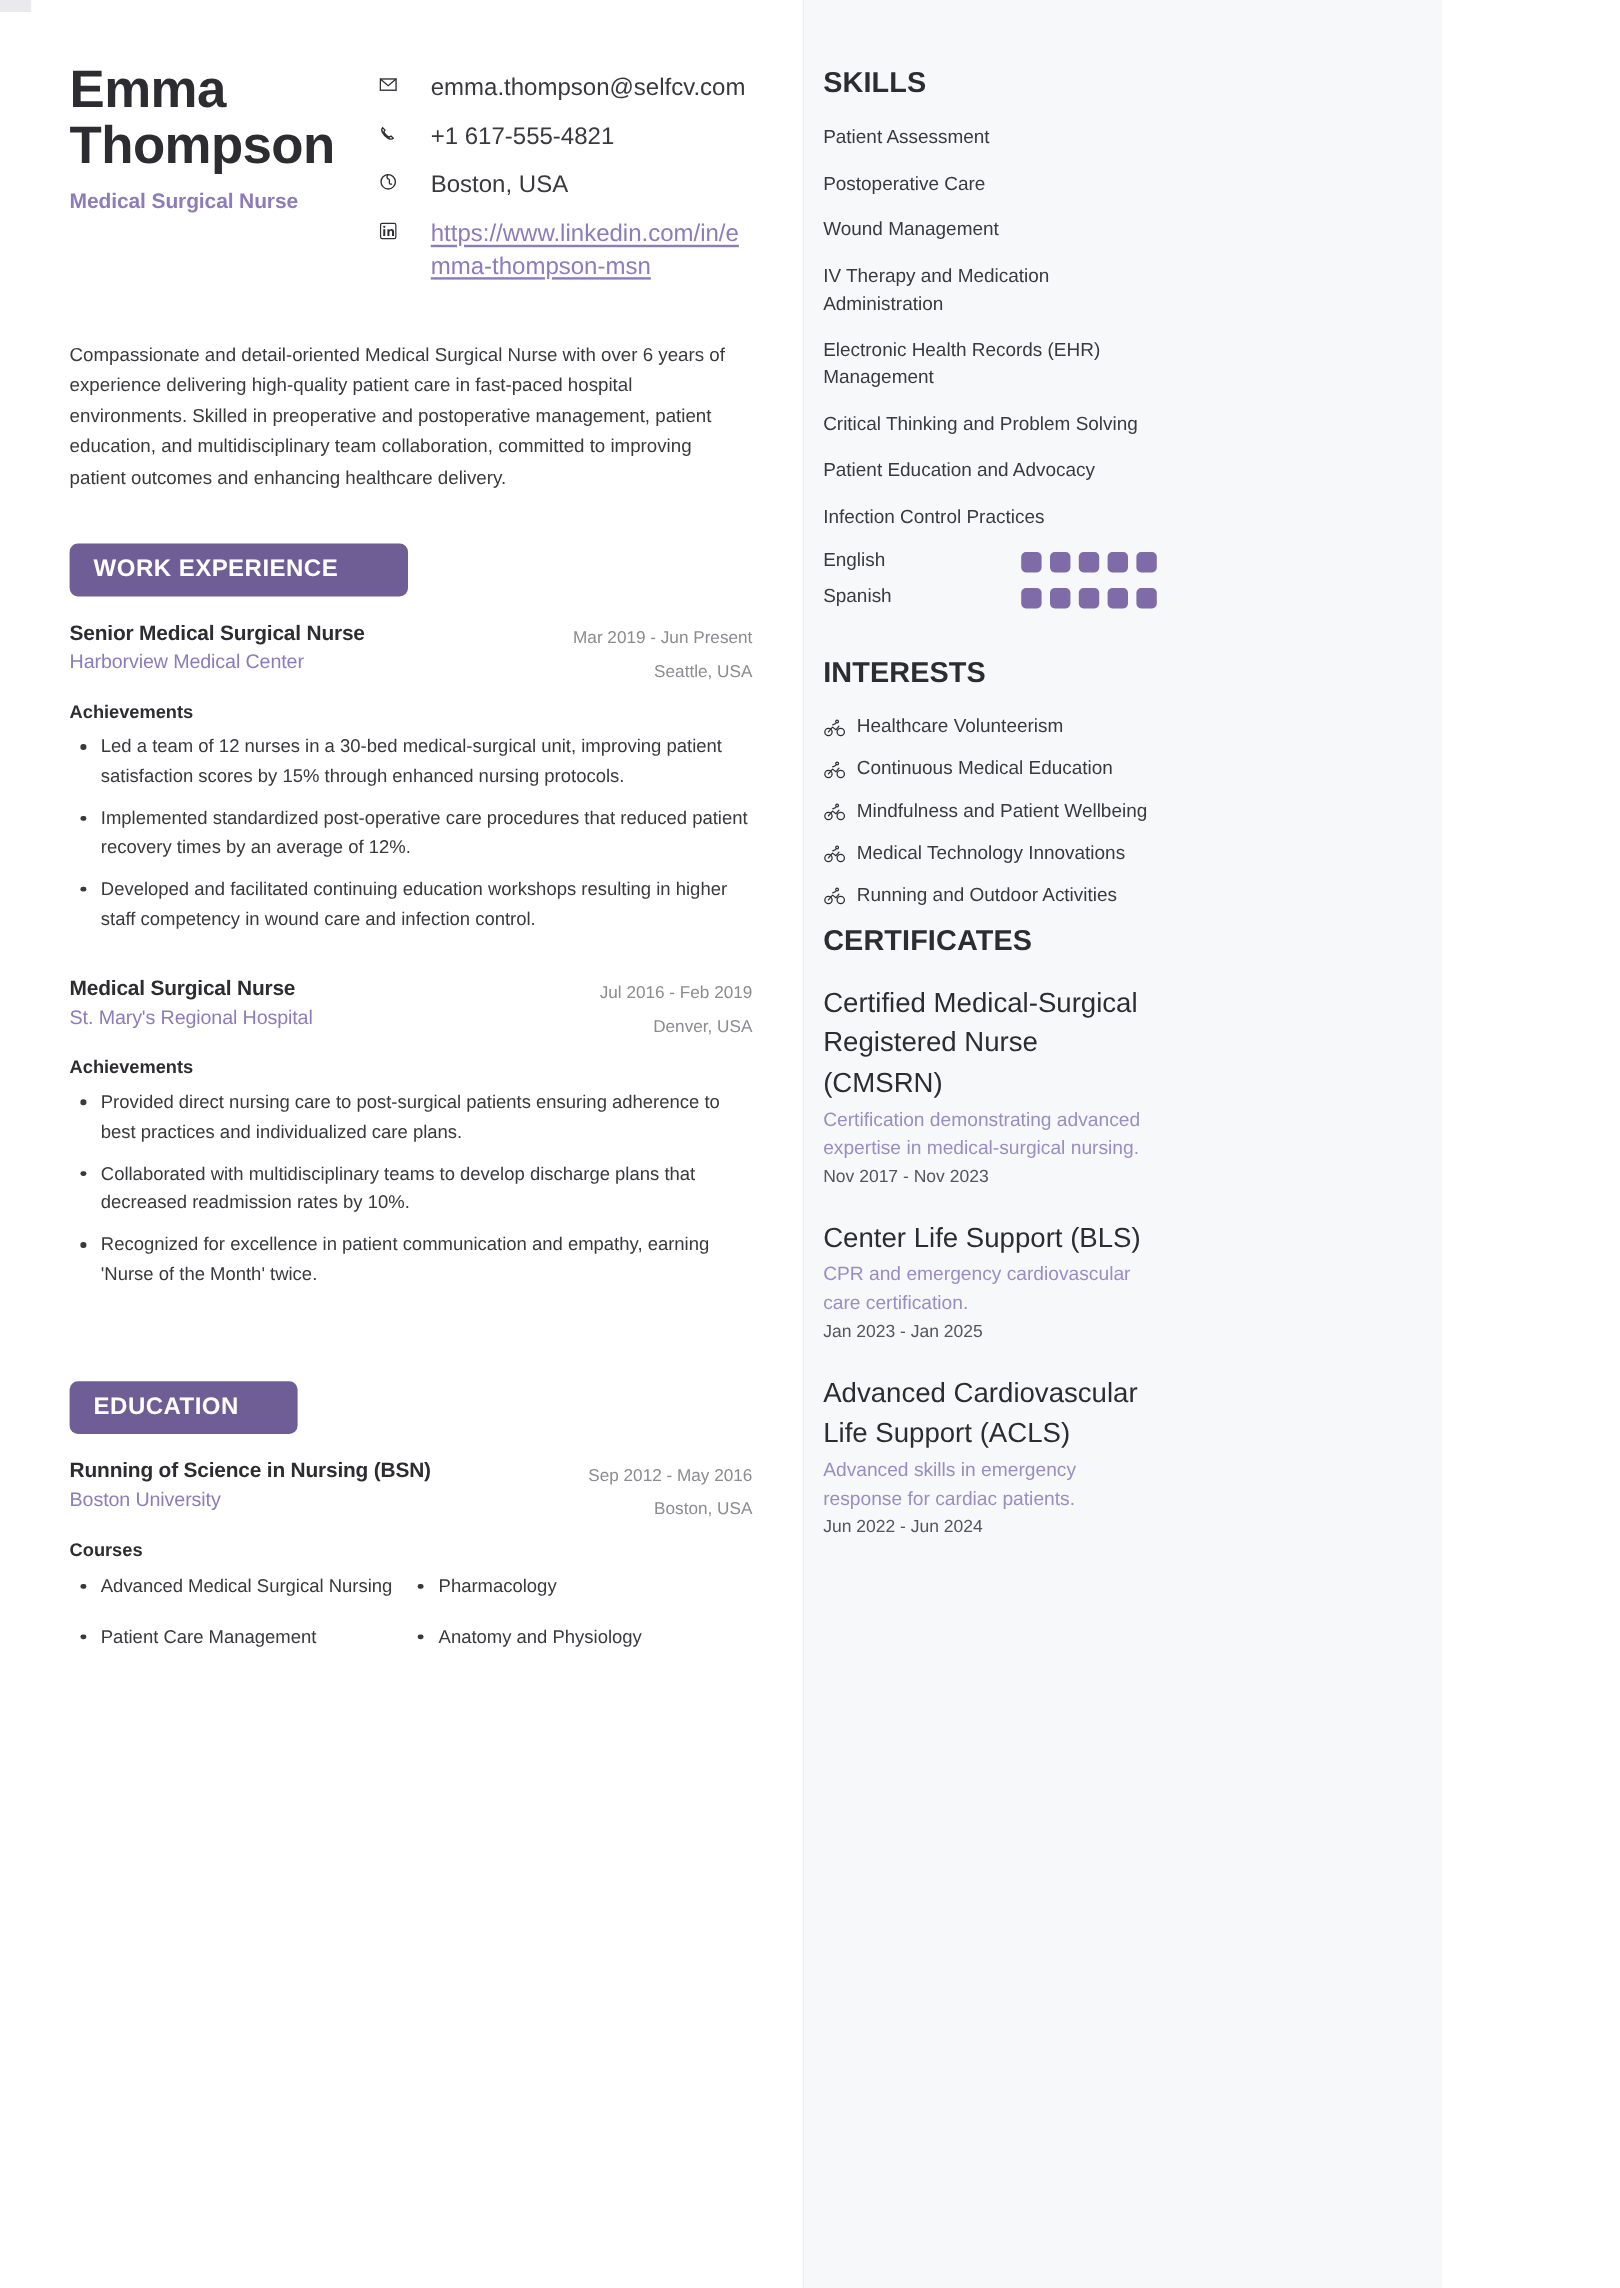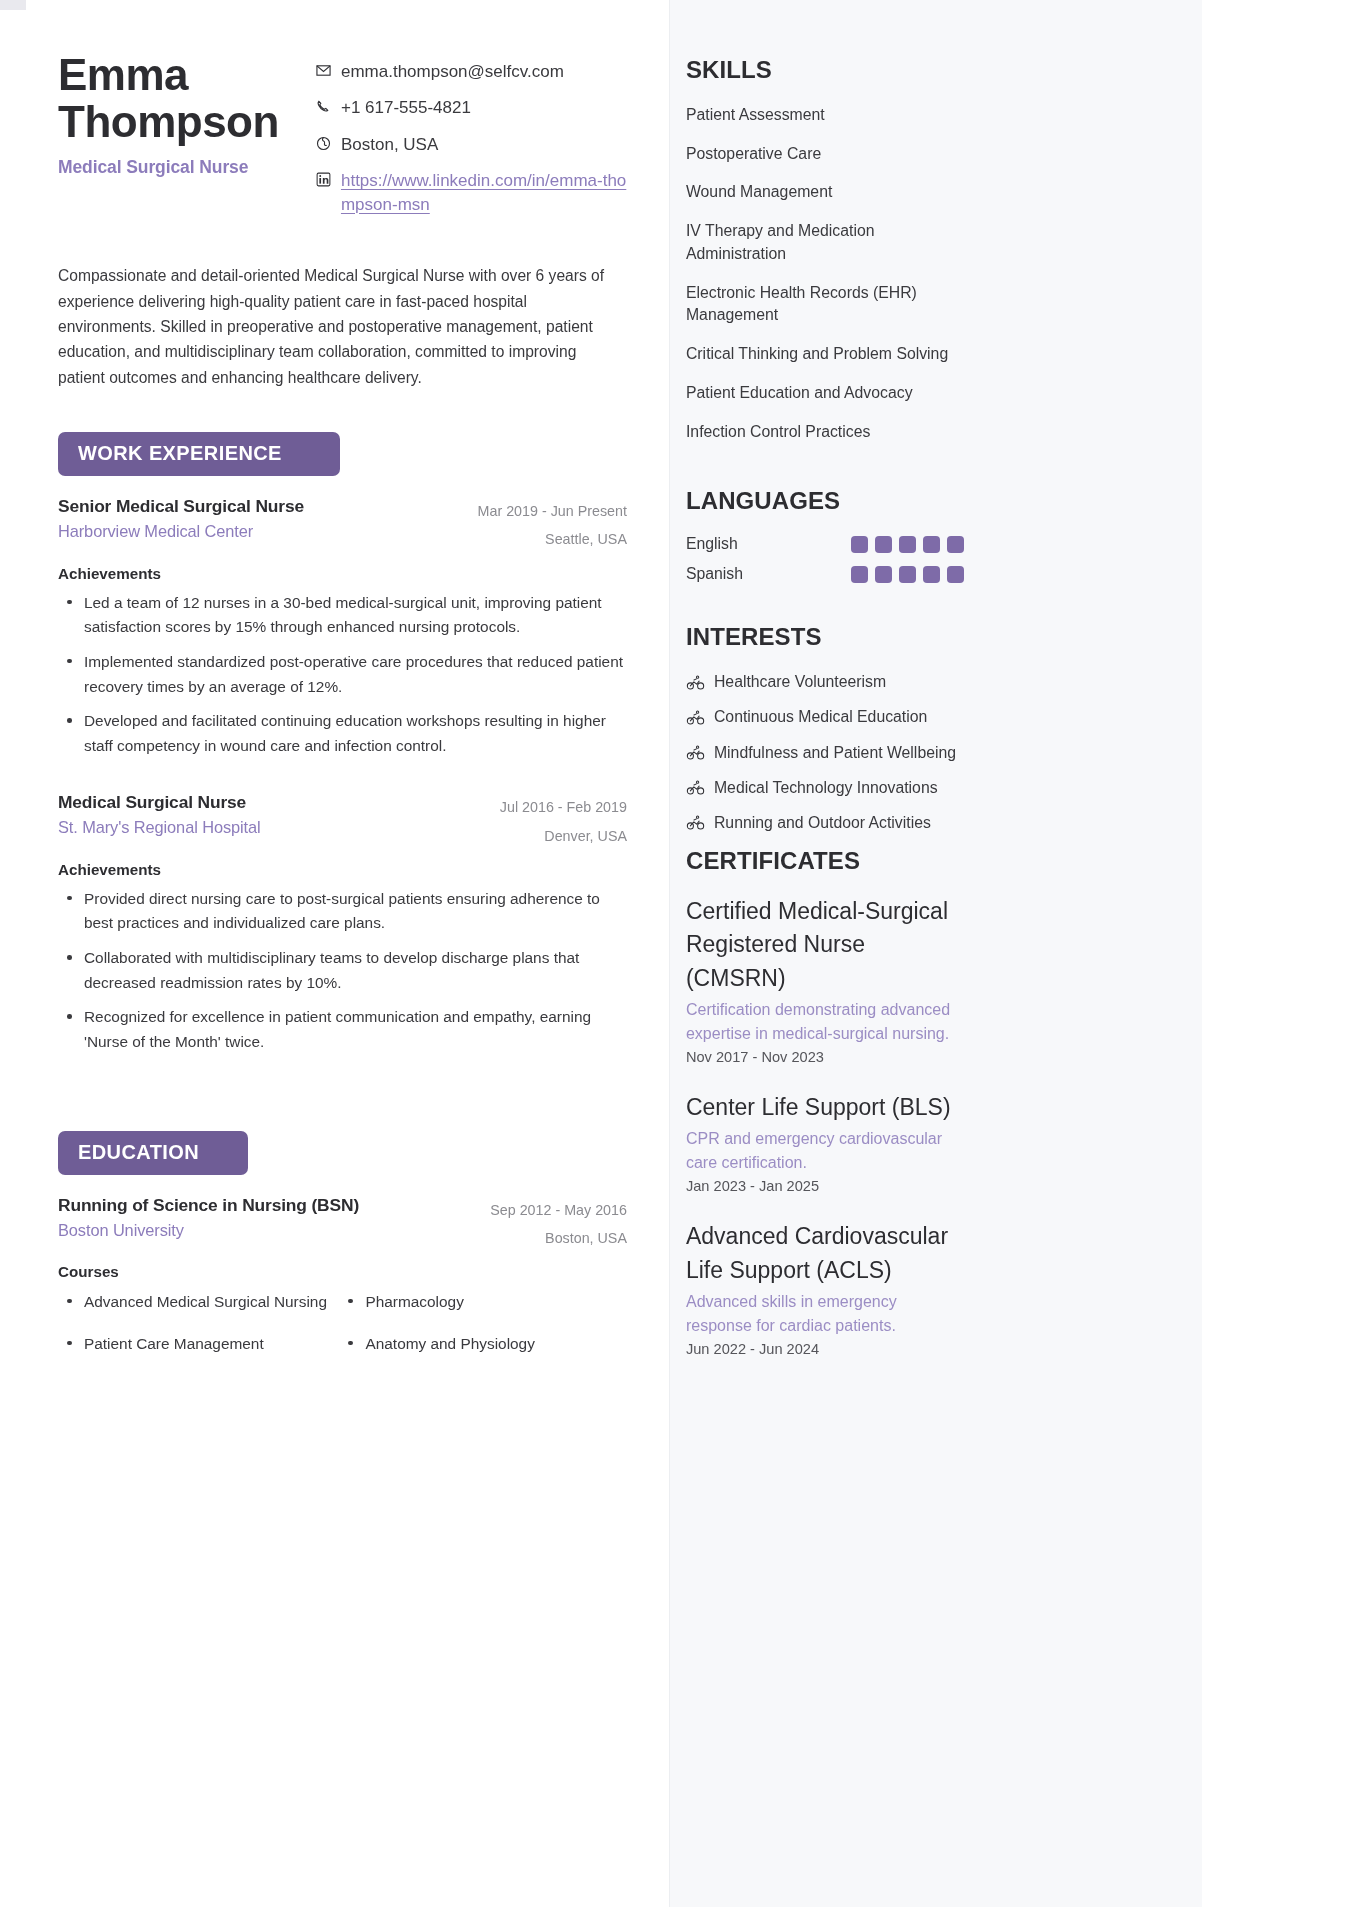--- a/index.html
+++ b/index.html
@@ -45,23 +45,23 @@
     color: #8c7cbb;
     letter-spacing: -0.1px;
   }
   .contacts {
     padding-top: 8px;
     width: 312px;
   }
   .contact-line {
     display: flex;
     align-items: flex-start;
-    gap: 9px;
+    gap: 27px;
     margin-bottom: 13px;
-    font-size: 17px;
+    font-size: 20px;
     line-height: 1.38;
     color: #3a3a3e;
   }
   .contact-line .ic {
     flex: 0 0 17px;
     width: 17px;
     height: 17px;
     margin-top: 2px;
     display: flex;
     align-items: center;
@@ -402,21 +402,20 @@
       <div class="skill-item">Patient Assessment</div>
       <div class="skill-item">Postoperative Care</div>
       <div class="skill-item">Wound Management</div>
       <div class="skill-item">IV Therapy and Medication Administration</div>
       <div class="skill-item">Electronic Health Records (EHR) Management</div>
       <div class="skill-item">Critical Thinking and Problem Solving</div>
       <div class="skill-item">Patient Education and Advocacy</div>
       <div class="skill-item">Infection Control Practices</div>
     </div>
 
-    <div class="side-title lang">LANGUAGES</div>
     <div>
       <div class="lang-row">
         <span class="lang-name">English</span>
         <span class="dots">
           <span class="dot on"></span>
           <span class="dot on"></span>
           <span class="dot on"></span>
           <span class="dot on"></span>
           <span class="dot on"></span>
         </span>

